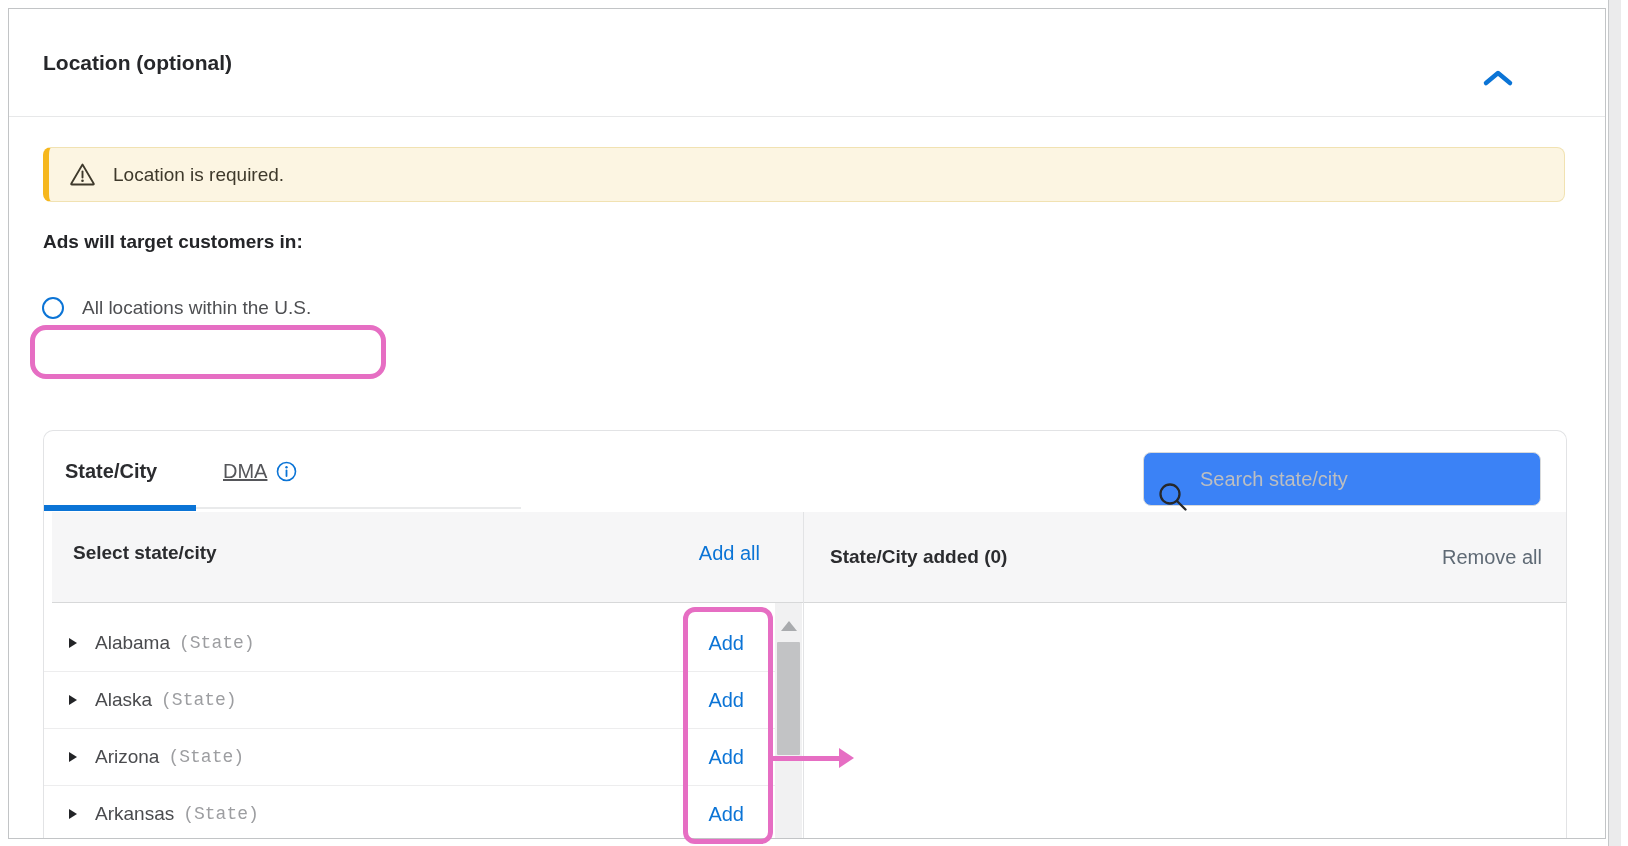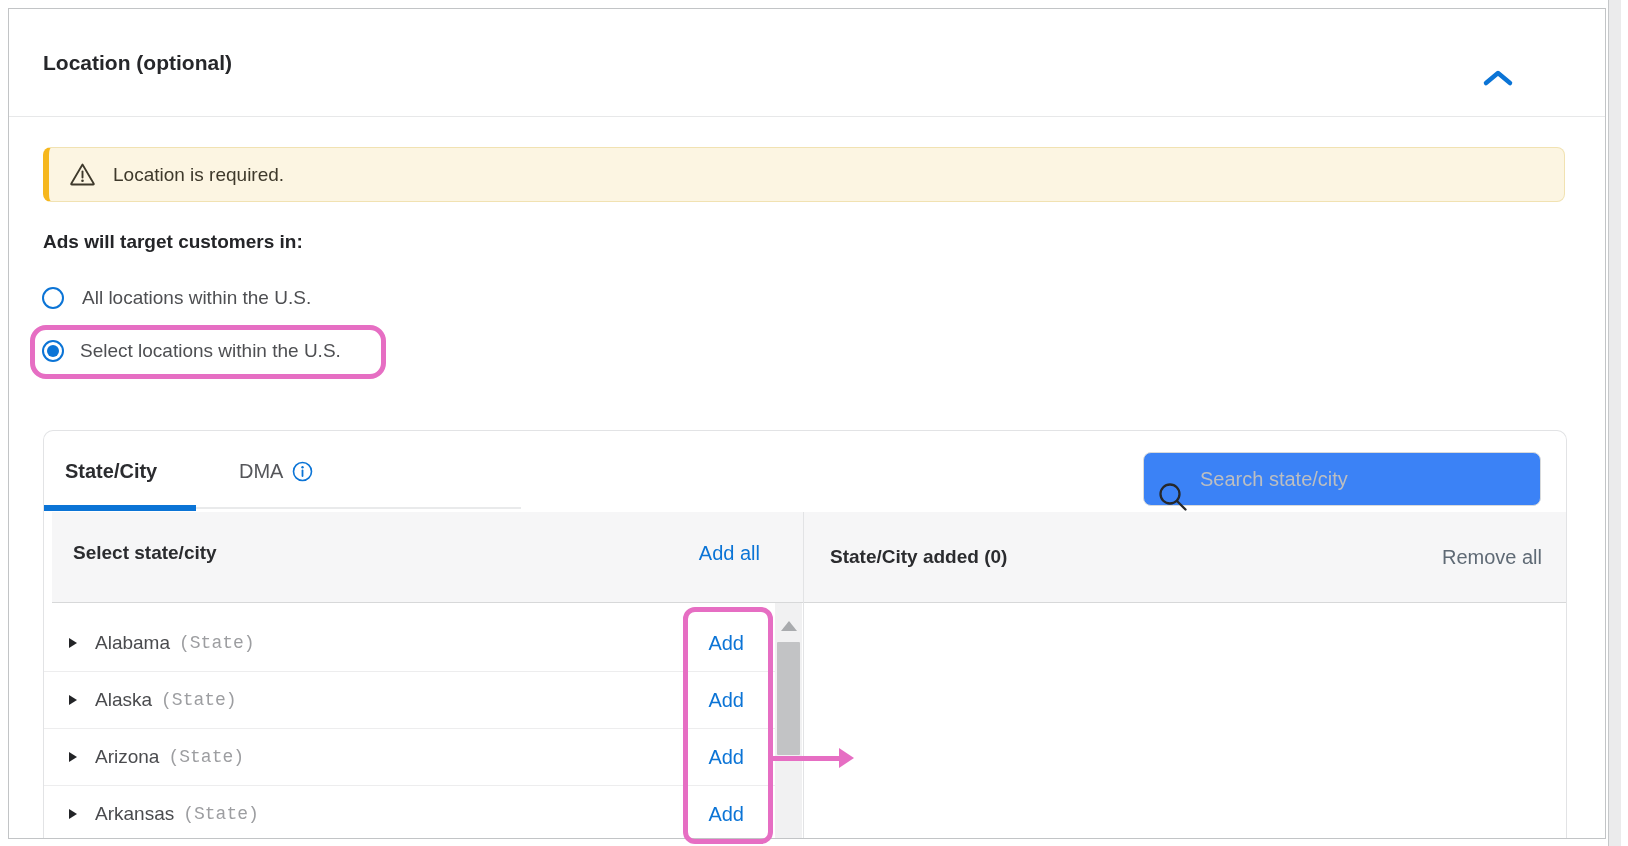--- a/index.html
+++ b/index.html
@@ -26,36 +26,36 @@
            background:#fcf5e2; border:1px solid #f1e2b2; border-left:6px solid #f6b71d;
            border-radius:8px; display:flex; align-items:center; padding-left:20px; gap:17px; }
   .alert-text { font-size:19px; color:#3e392b; }
 
   .target-label { position:absolute; left:34px; top:222px; font-size:19px;
                   font-weight:bold; color:#242528; }
 
   
   .radio-row { position:absolute; left:33px; height:44px; display:flex;
                align-items:center; gap:16px; cursor:pointer; }
-  .radio-row.r1 { top:267px;gap:18px; }
+  .radio-row.r1 { top:277px;gap:18px; }
   .radio-row.r2 { top:320px; }
   .radio { width:22px; height:22px; border:2px solid #0b74d6; border-radius:50%;
            background:#fff; display:flex; align-items:center; justify-content:center; flex:0 0 auto; }
   .radio .dot { width:12px; height:12px; border-radius:50%; background:#0b74d6; }
   .radio-label { font-size:19px; color:#4e4f52; }
 
   
   .panel { position:absolute; left:34px; top:421px; width:1524px; height:408px;
            border:1px solid #e2e3e5; border-bottom:none; border-radius:10px 10px 0 0;
            overflow:hidden; background:#fff; }
   .tabs { position:absolute; left:0; top:0; width:100%; height:80px; }
   .tab { position:absolute; top:0; height:80px; display:inline-flex; align-items:center;
          gap:9px; font-size:20px; color:#55565a; cursor:pointer; white-space:nowrap; }
   .tab.active { font-weight:bold; color:#2b2c2f; }
-  .tab.t1 { left:21px; } .tab.t2 { left:195px; } .tab.t3 { left:321px; }
+  .tab.t1 { left:21px; } .tab.t2 { left:179px;text-decoration:underline; } .tab.t3 { left:321px; }
   .tab-rule  { position:absolute; left:0; top:76px; width:477px; height:2px; background:#e9eaeb; }
   .tab-active-bar { position:absolute; left:0; top:74px; width:152px; height:6px; background:#0b74d6; }
 
   
   .search { position:absolute; left:1099px; top:21px; width:398px; height:54px;
             border:1px solid #d8dadb; border-radius:8px; background:#3b82f6; }
   .search input { position:absolute; left:0; top:0; width:100%; height:100%; border:none;
                   outline:none; background:transparent; padding-left:56px; font-size:20px;
                   font-family:inherit; color:#3a3b3e; }
   .search input::placeholder { color:#bcbec1; }
@@ -126,26 +126,20 @@
       <span class="alert-text">Location is required.</span>
     </div>
 
     <div class="target-label">Ads will target customers in:</div>
 
     <div class="radio-row r1">
       <span class="radio"></span>
       <span class="radio-label">All locations within the U.S.</span>
     </div>
 
-    <div class="radio-row r2">
-      <span class="radio">
-          <span class="dot"></span>
-        </span>
-      <span class="radio-label">Select locations within the U.S.</span>
-    </div>
 
     <div class="panel">
 
       <div class="tabs">
         <div class="tab t1 active">
           <span>State/City</span>
         </div>
         <div class="tab t2">
           <span>DMA</span>
           <svg width="21" height="21" viewBox="0 0 21 21">

